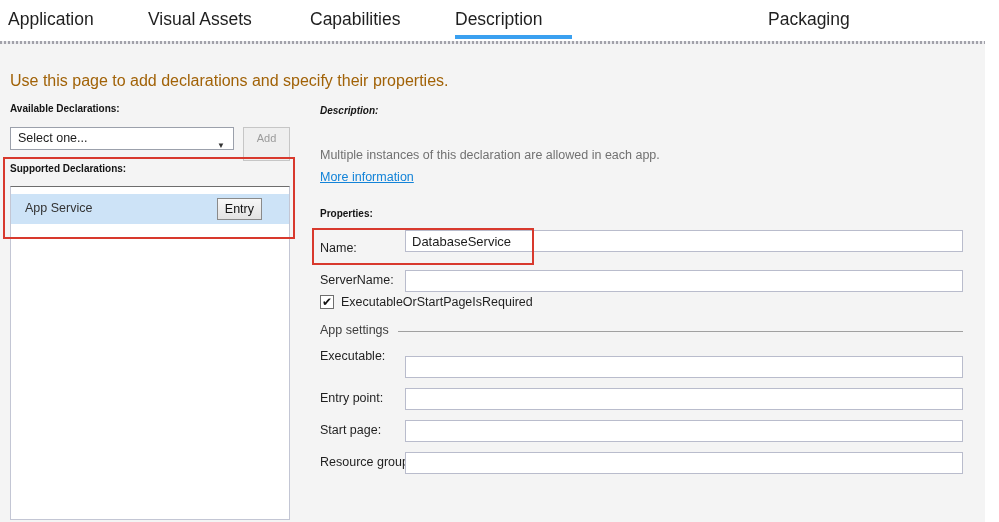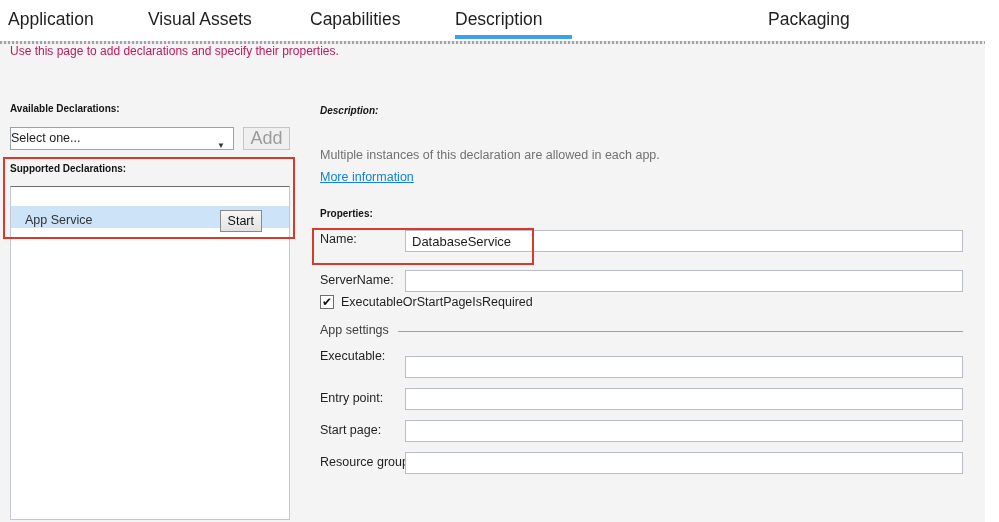--- a/index.html
+++ b/index.html
@@ -12,34 +12,34 @@
   .tab { position:absolute; top:9px; font-size:17.5px; color:#1f1f1f; cursor:default; white-space:nowrap; }
   .tab-underline { position:absolute; top:35px; left:455px; width:117px; height:4px; background:#3aa0f0; }
   .top-divider { position:absolute; left:0; top:41px; width:985px; height:3px;
     background-image:repeating-linear-gradient(90deg,#a2a2aa 0 2px,#e9e9ec 2px 4px); }
 
   
   .cursor { position:absolute; left:1px; top:0px; width:12px; height:14px; }
 
   
   .content { position:absolute; left:0; top:44px; width:985px; height:478px; background:#f4f4f4; }
-  .intro { position:absolute; left:10px; top:0; font-size:12px; color:#be185d; }
+  .intro { position:absolute; left:10px; top:28px; font-size:16px; color:#a16207; }
 
   .hdr { position:absolute; font-size:10px; font-weight:bold; color:#141414; }
 
   
   .combo { position:absolute; left:10px; top:83px; width:224px; height:23px; background:#ffffff;
-    border:1px solid #9ba0ab; font-size:12.5px; color:#1c1c1c; line-height:21px; padding-left:0; cursor:default; }
+    border:1px solid #9ba0ab; font-size:12.5px; color:#1c1c1c; line-height:21px; padding-left:7px; cursor:default; }
   .combo .arrow { position:absolute; right:8px; top:7px; font-size:8px; color:#333; }
-  .btn-add { position:absolute; left:243px; top:83px; width:47px; height:23px; background:#efefef;
-    border:1px solid #c6c6c6; color:#9b9b9b; font-size:18px; text-align:center; line-height:21px; }
+  .btn-add { position:absolute; left:243px; top:83px; width:47px; height:34px; background:#efefef;
+    border:1px solid #c6c6c6; color:#9b9b9b; font-size:11px; text-align:center; line-height:21px; }
 
   .listbox { position:absolute; left:10px; top:142px; width:280px; height:334px; background:#ffffff;
     border:1px solid #c3c6d4; border-top:1px solid #6d6d6d; }
-  .listrow { position:relative; margin-top:19px; height:22px; background:#cde3f7; }
+  .listrow { position:relative; margin-top:7px; height:30px; background:#cde3f7; }
   .listrow .rowlabel { position:absolute; left:14px; top:7px; font-size:12.5px; color:#333; }
   .btn-remove { position:absolute; right:27px; top:4px; height:22px; padding:0 7px;
     background:linear-gradient(#f7f7f7,#e2e2e2); border:1px solid #8a8a8a; font-size:12.5px; color:#111;
     font-family:"Liberation Sans", sans-serif; }
 
   
   .desc-text { position:absolute; left:320px; top:104px; font-size:12.5px; color:#717171; }
   .link { position:absolute; left:320px; top:126px; font-size:12.5px; color:#1283d8; text-decoration:underline; cursor:pointer; }
 
   .flabel { position:absolute; left:320px; font-size:12.5px; color:#1f1f1f; }
@@ -86,31 +86,31 @@
       <span>Select one...</span>
       <span class="arrow">▼</span>
     </div>
     <div class="btn-add">Add</div>
 
     <div class="hdr" style="left:10px; top:119px;">Supported Declarations:</div>
 
     <div class="listbox">
       <div class="listrow">
         <span class="rowlabel">App Service</span>
-        <button class="btn-remove">Start</button>
+        <button class="btn-remove">Entry</button>
       </div>
     </div>
 
     <div class="hdr" style="left:320px; top:61px;font-style:italic;">Description:</div>
     <div class="desc-text">Multiple instances of this declaration are allowed in each app.</div>
     <a class="link">More information</a>
 
     <div class="hdr" style="left:320px; top:164px;">Properties:</div>
 
-    <span class="flabel" style="top:188px;">Name:</span>
+    <span class="flabel" style="top:197px;">Name:</span>
     <input class="finput" style="top: 186px;" value="DatabaseService">
 
     <span class="flabel" style="top:229px;">ServerName:</span>
     <input class="finput" style="top: 226px;" value="">
 
     <span class="checkbox">
       <span>✔</span>
     </span>
     <span class="cb-label">ExecutableOrStartPageIsRequired</span>
 

